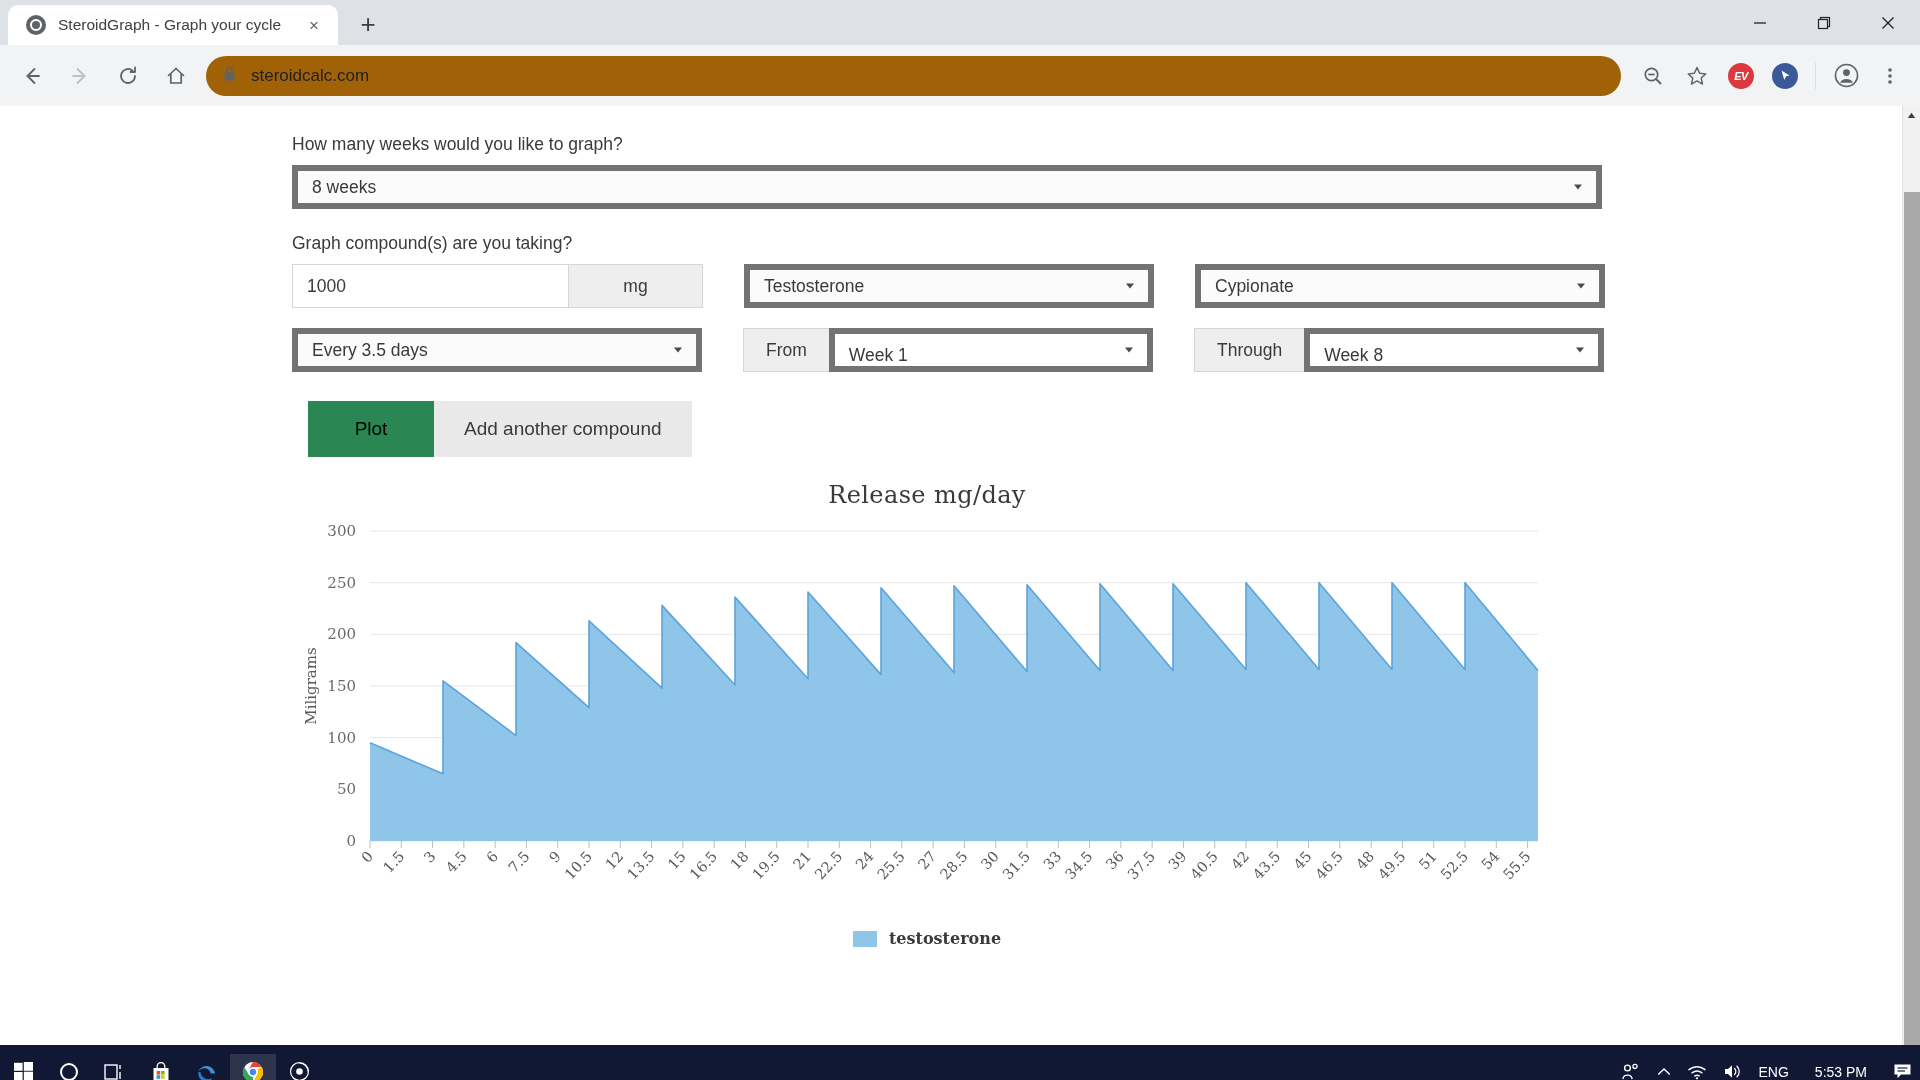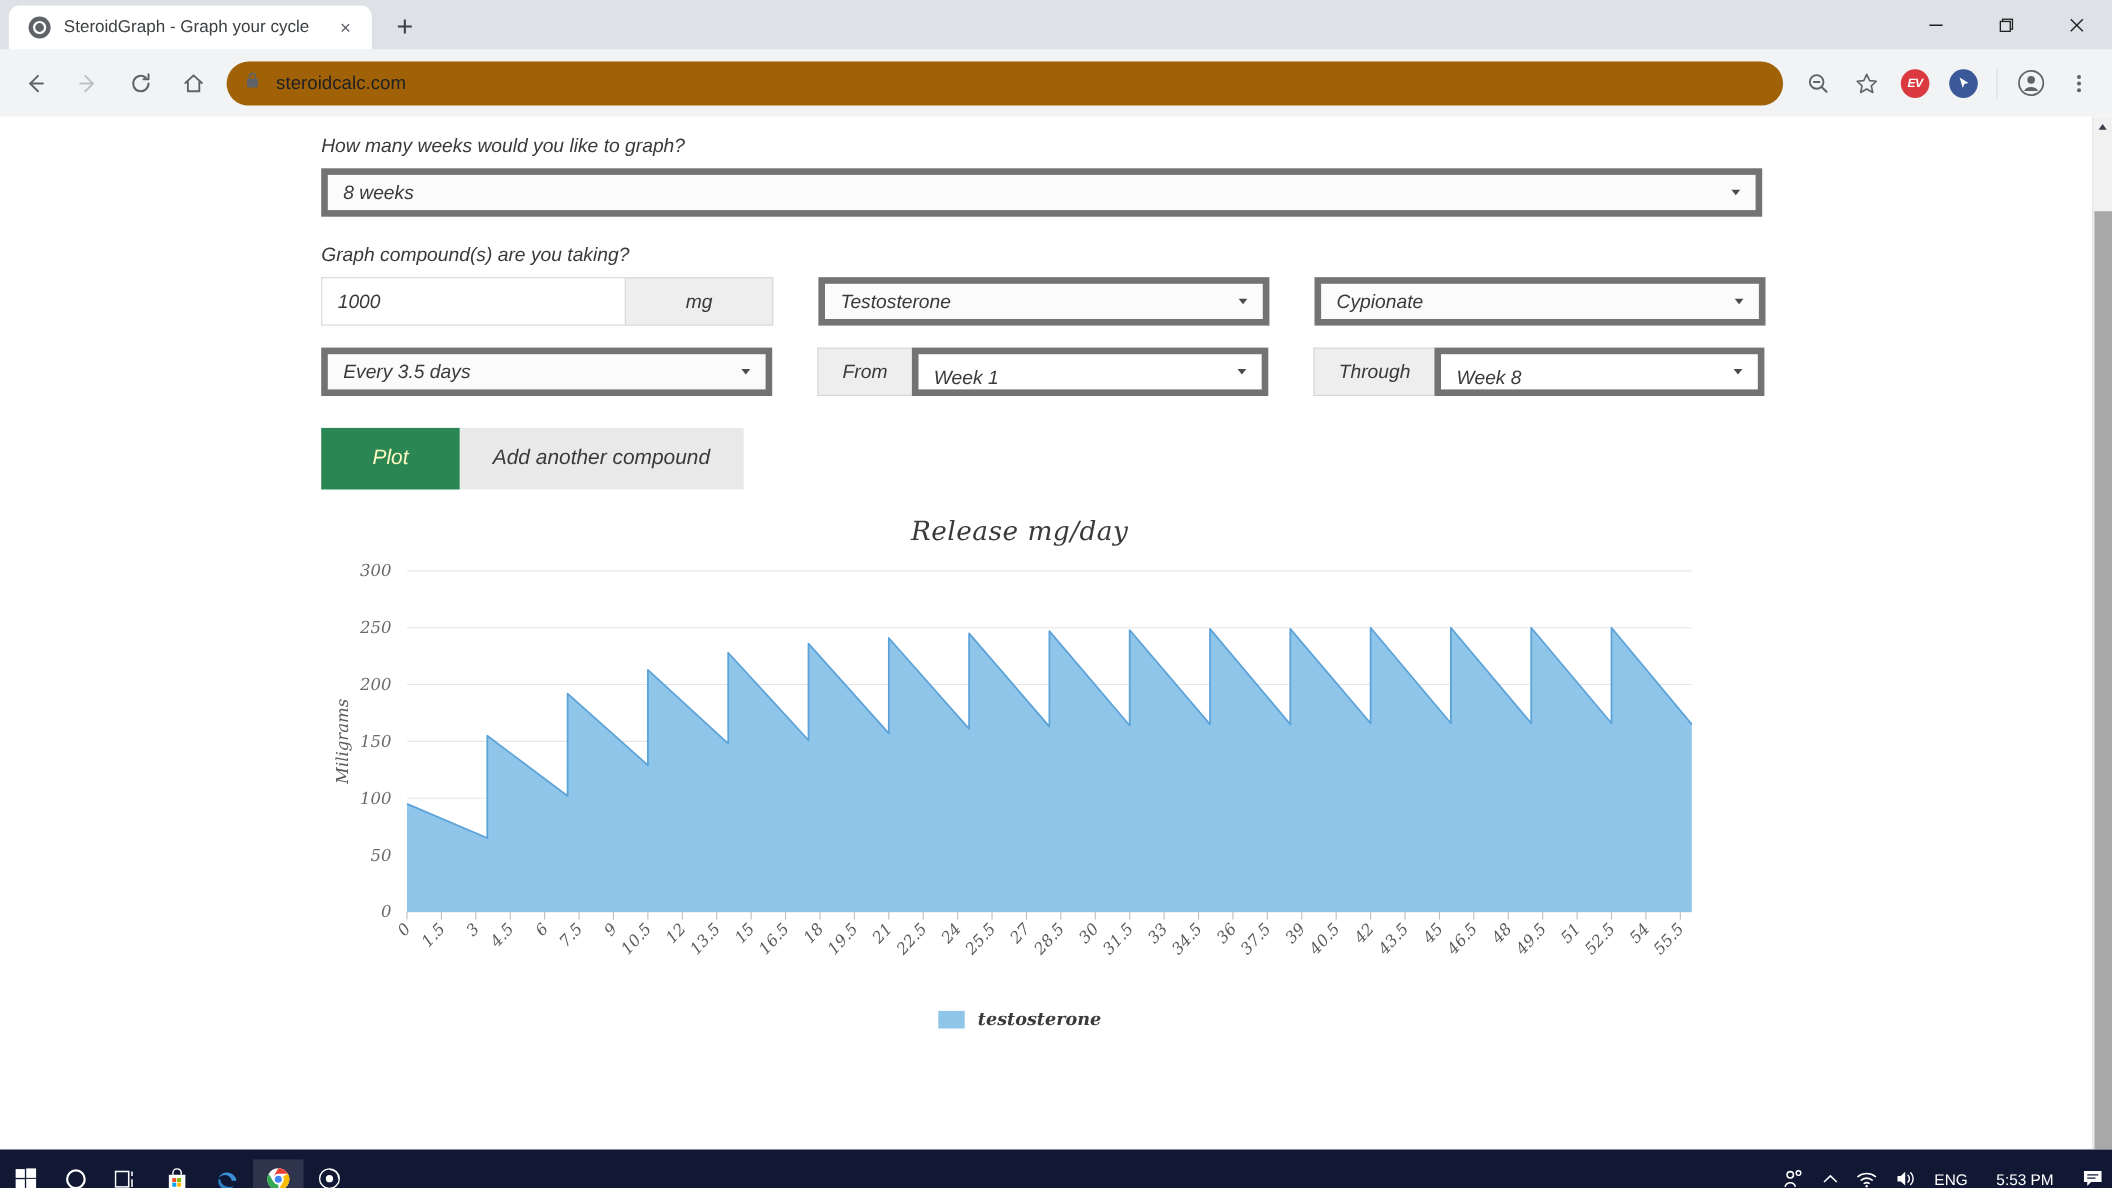--- a/index.html
+++ b/index.html
@@ -79,21 +79,21 @@
     display:flex; align-items:center; justify-content:center;
   }
   .tb-div { width:1px; height:26px; background:#dadce0; margin:0 8px; }
 
   
   .viewport {
     flex:1; background:#ffffff; position:relative; display:flex;
     overflow:hidden;
   }
   .page {
-    flex:1; padding:16px 0 0 292px; position:relative;font-style:italic;
+    flex:1; padding:28px 0 0 292px; position:relative;
   }
 
   .qlabel {
     font-size:17.5px; color:#3a3a3a; margin-bottom:10px;
   }
 
   .sel, .txt {
     background:#fbfbfb; border:6px solid #737373;
     font-size:17.5px; color:#3a3a3a; height:44px;
     display:flex; align-items:center; padding:0 14px;
@@ -135,21 +135,21 @@
   }
   .addon .sel { flex:1; background:#ffffff;align-items:flex-end; }
   .from-group { width:410px; }
   .through-group { width:410px; }
 
   .btnrow { display:flex; margin-top:29px; }
   .btn {
     height:56px; display:flex; align-items:center; justify-content:center;
     font-size:19px; padding:0 30px;
   }
-  .btn-plot { background:#2a8653; color:#fef9c3; min-width:126px; }
+  .btn-plot { background:#2a8653; color:#000000; min-width:126px;margin-left:16px; }
   .btn-add { background:#e9e9e9; color:#3a3a3a; }
 
   
   .chartwrap {
     margin-top:24px; width:1310px; position:relative;
   }
   .charttitle {
     text-align:center; font-family:"DejaVu Serif", serif;
     font-size:24px; color:#3a3a3a; letter-spacing:.4px;
     margin-left:-40px;

